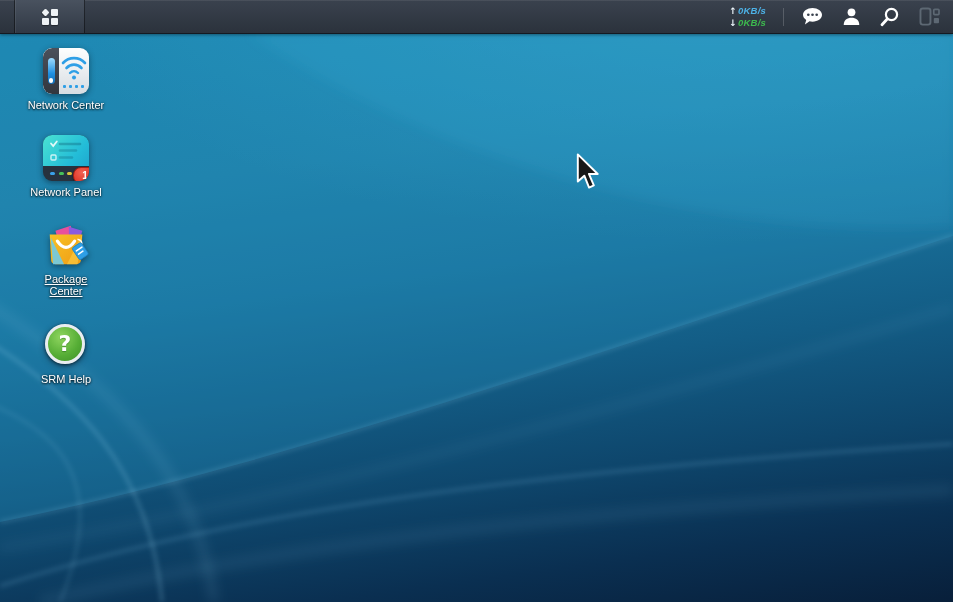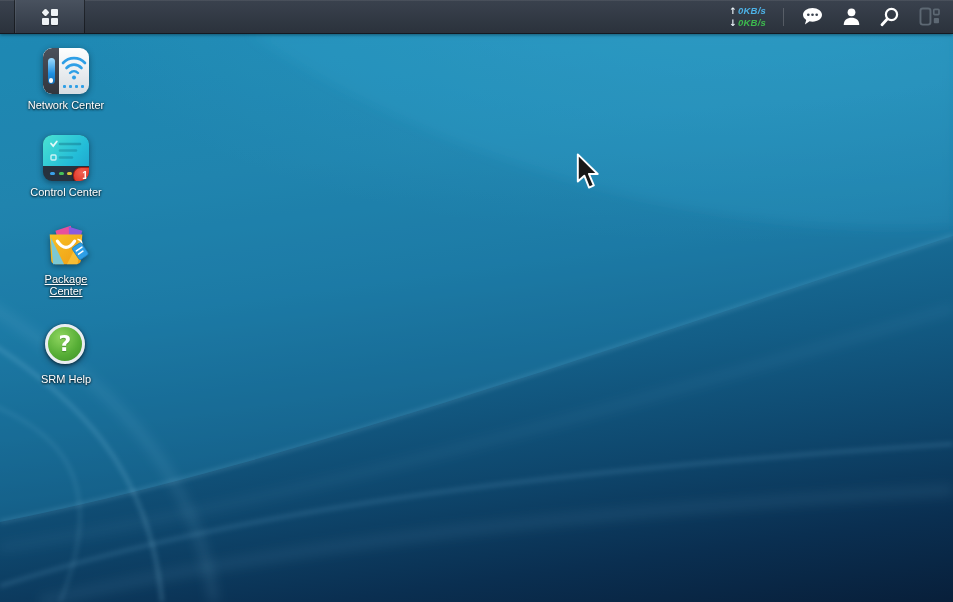--- a/index.html
+++ b/index.html
@@ -213,21 +213,21 @@
           <line x1="17" y1="22.5" x2="29" y2="22.5" stroke="rgba(12,96,120,0.30)" stroke-width="2.6" stroke-linecap="round"></line>
         </svg>
       </div>
       <div class="cp-bottom">
         <span class="cp-dot" style="background:#3aa0e8"></span>
         <span class="cp-dot" style="background:#46c05a"></span>
         <span class="cp-dot" style="background:#d8c23c"></span>
       </div>
       <div class="badge">1</div>
     </div>
-    <div class="icon-label">Control Center</div>
+    <div class="icon-label">Network Panel</div>
   </div>
 
   <div class="desk-icon" style="top:222px">
     <div class="icon-art">
       <svg width="46" height="46" viewBox="0 0 48 48">
         <defs>
           <linearGradient id="bagGrad" x1="0" y1="0" x2="1" y2="1">
             <stop offset="0" stop-color="#f8c226"></stop>
               <stop offset="1" stop-color="#ef9c15"></stop>
           </linearGradient>

